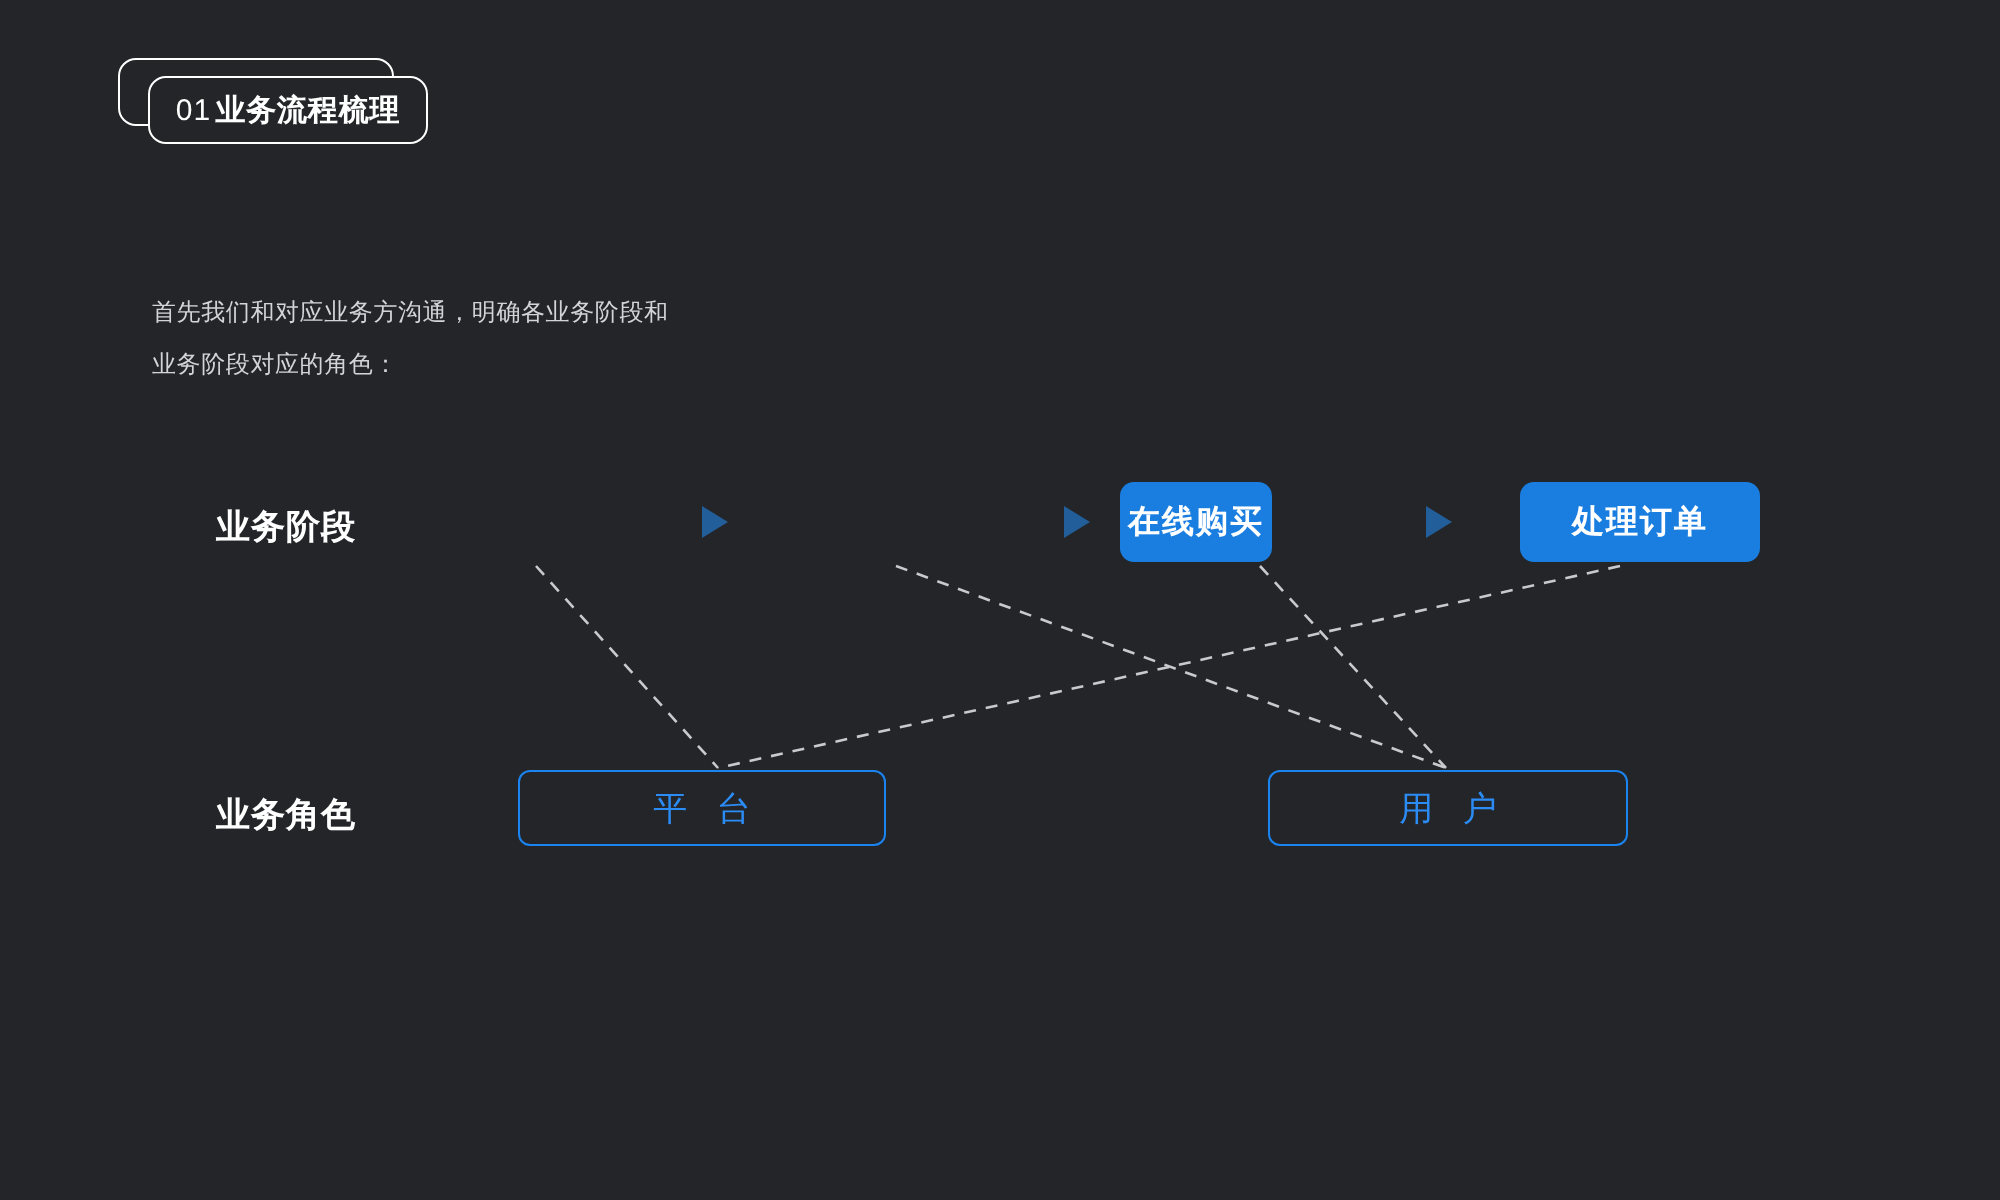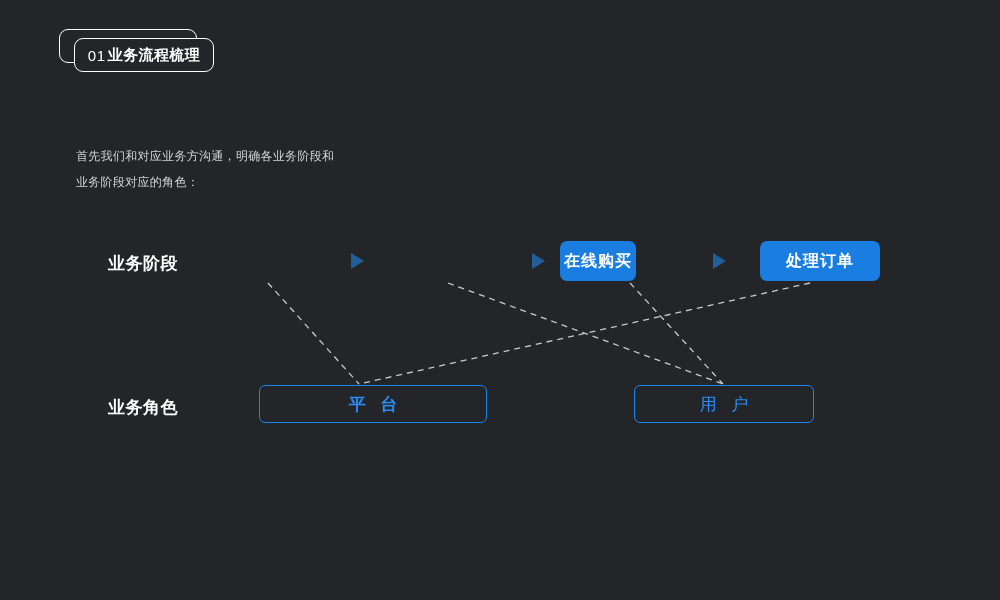--- a/index.html
+++ b/index.html
@@ -164,16 +164,16 @@
       <line x1="810" y1="283" x2="359" y2="384" stroke="#c8cace" stroke-width="1.3" stroke-dasharray="6 5"></line>
     </svg>
 
   <div class="stage-chip" id="stage-2" style="left: 560px; width: 76px;">在线购买</div>
   <div class="stage-chip" id="stage-3" style="left: 760px; width: 120px;">处理订单</div>
 
   <div class="arrow-sep" id="arrow-0" style="left: 351px;"></div>
   <div class="arrow-sep" id="arrow-1" style="left: 532px;"></div>
   <div class="arrow-sep" id="arrow-2" style="left: 713px;"></div>
 
-  <div class="role-box" id="role-0" style="left: 259px; width: 228px; font-weight: bold;">平 台</div>
+  <div class="role-box" id="role-0" style="left: 259px; width: 184px;">平 台</div>
   <div class="role-box" id="role-1" style="left: 634px; width: 180px;">用 户</div>
 
 </div>
 
 </body></html>

